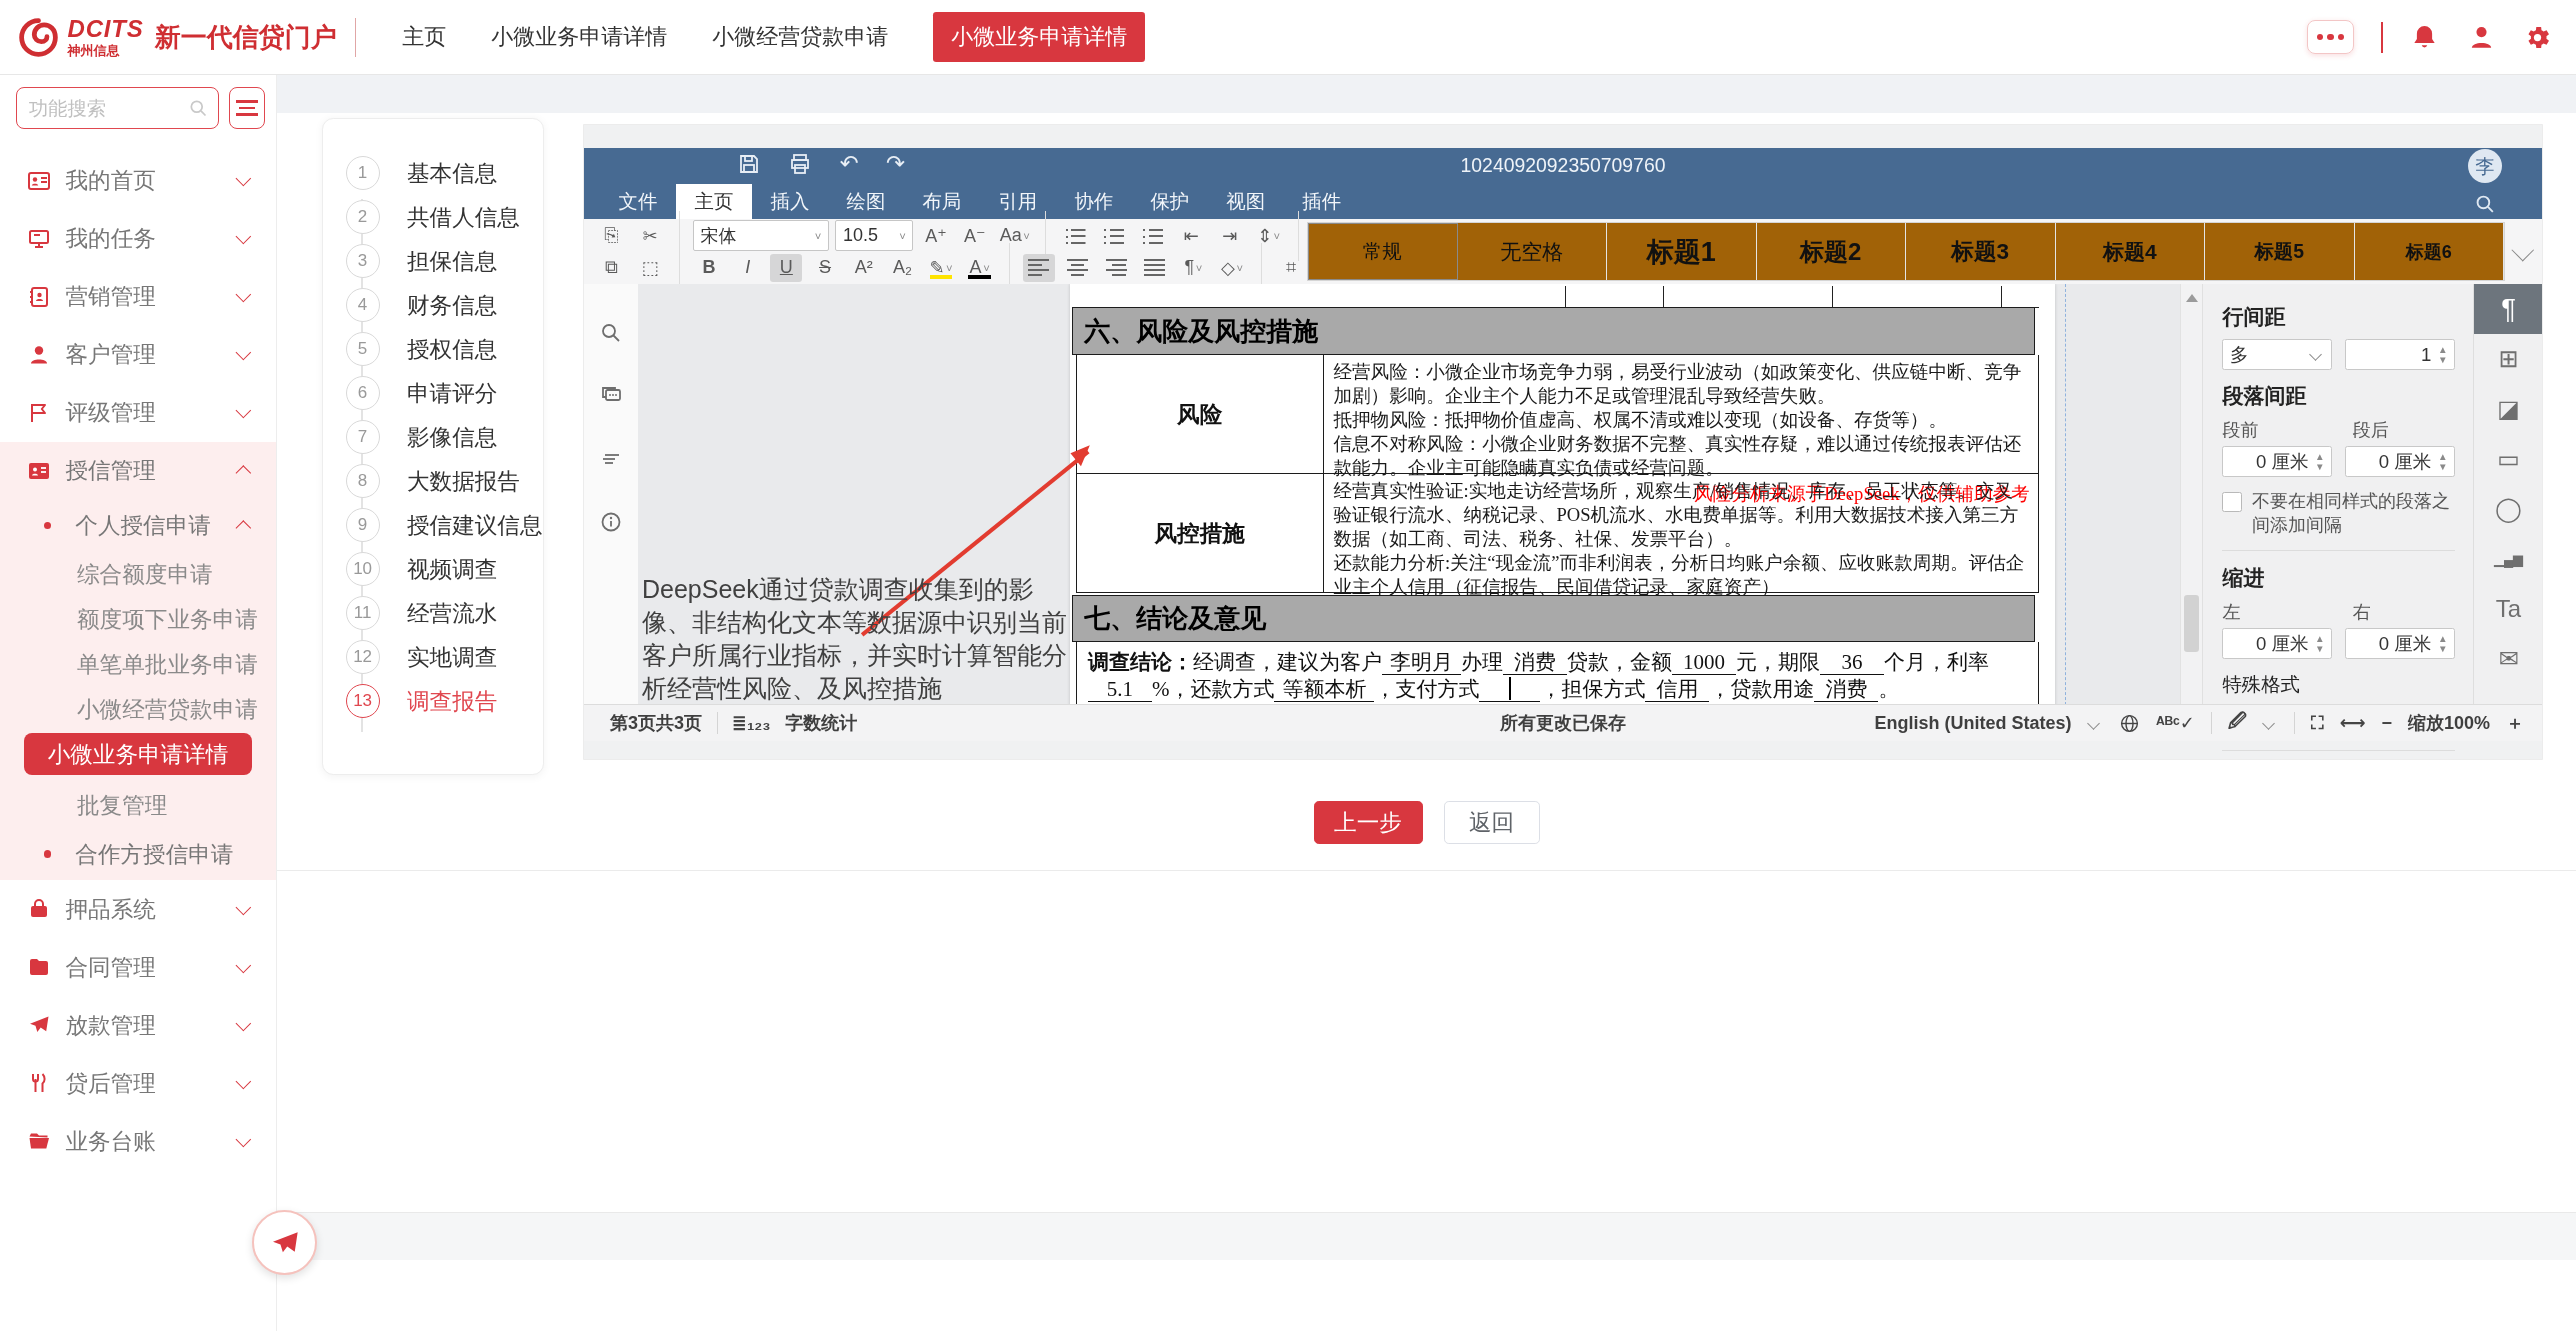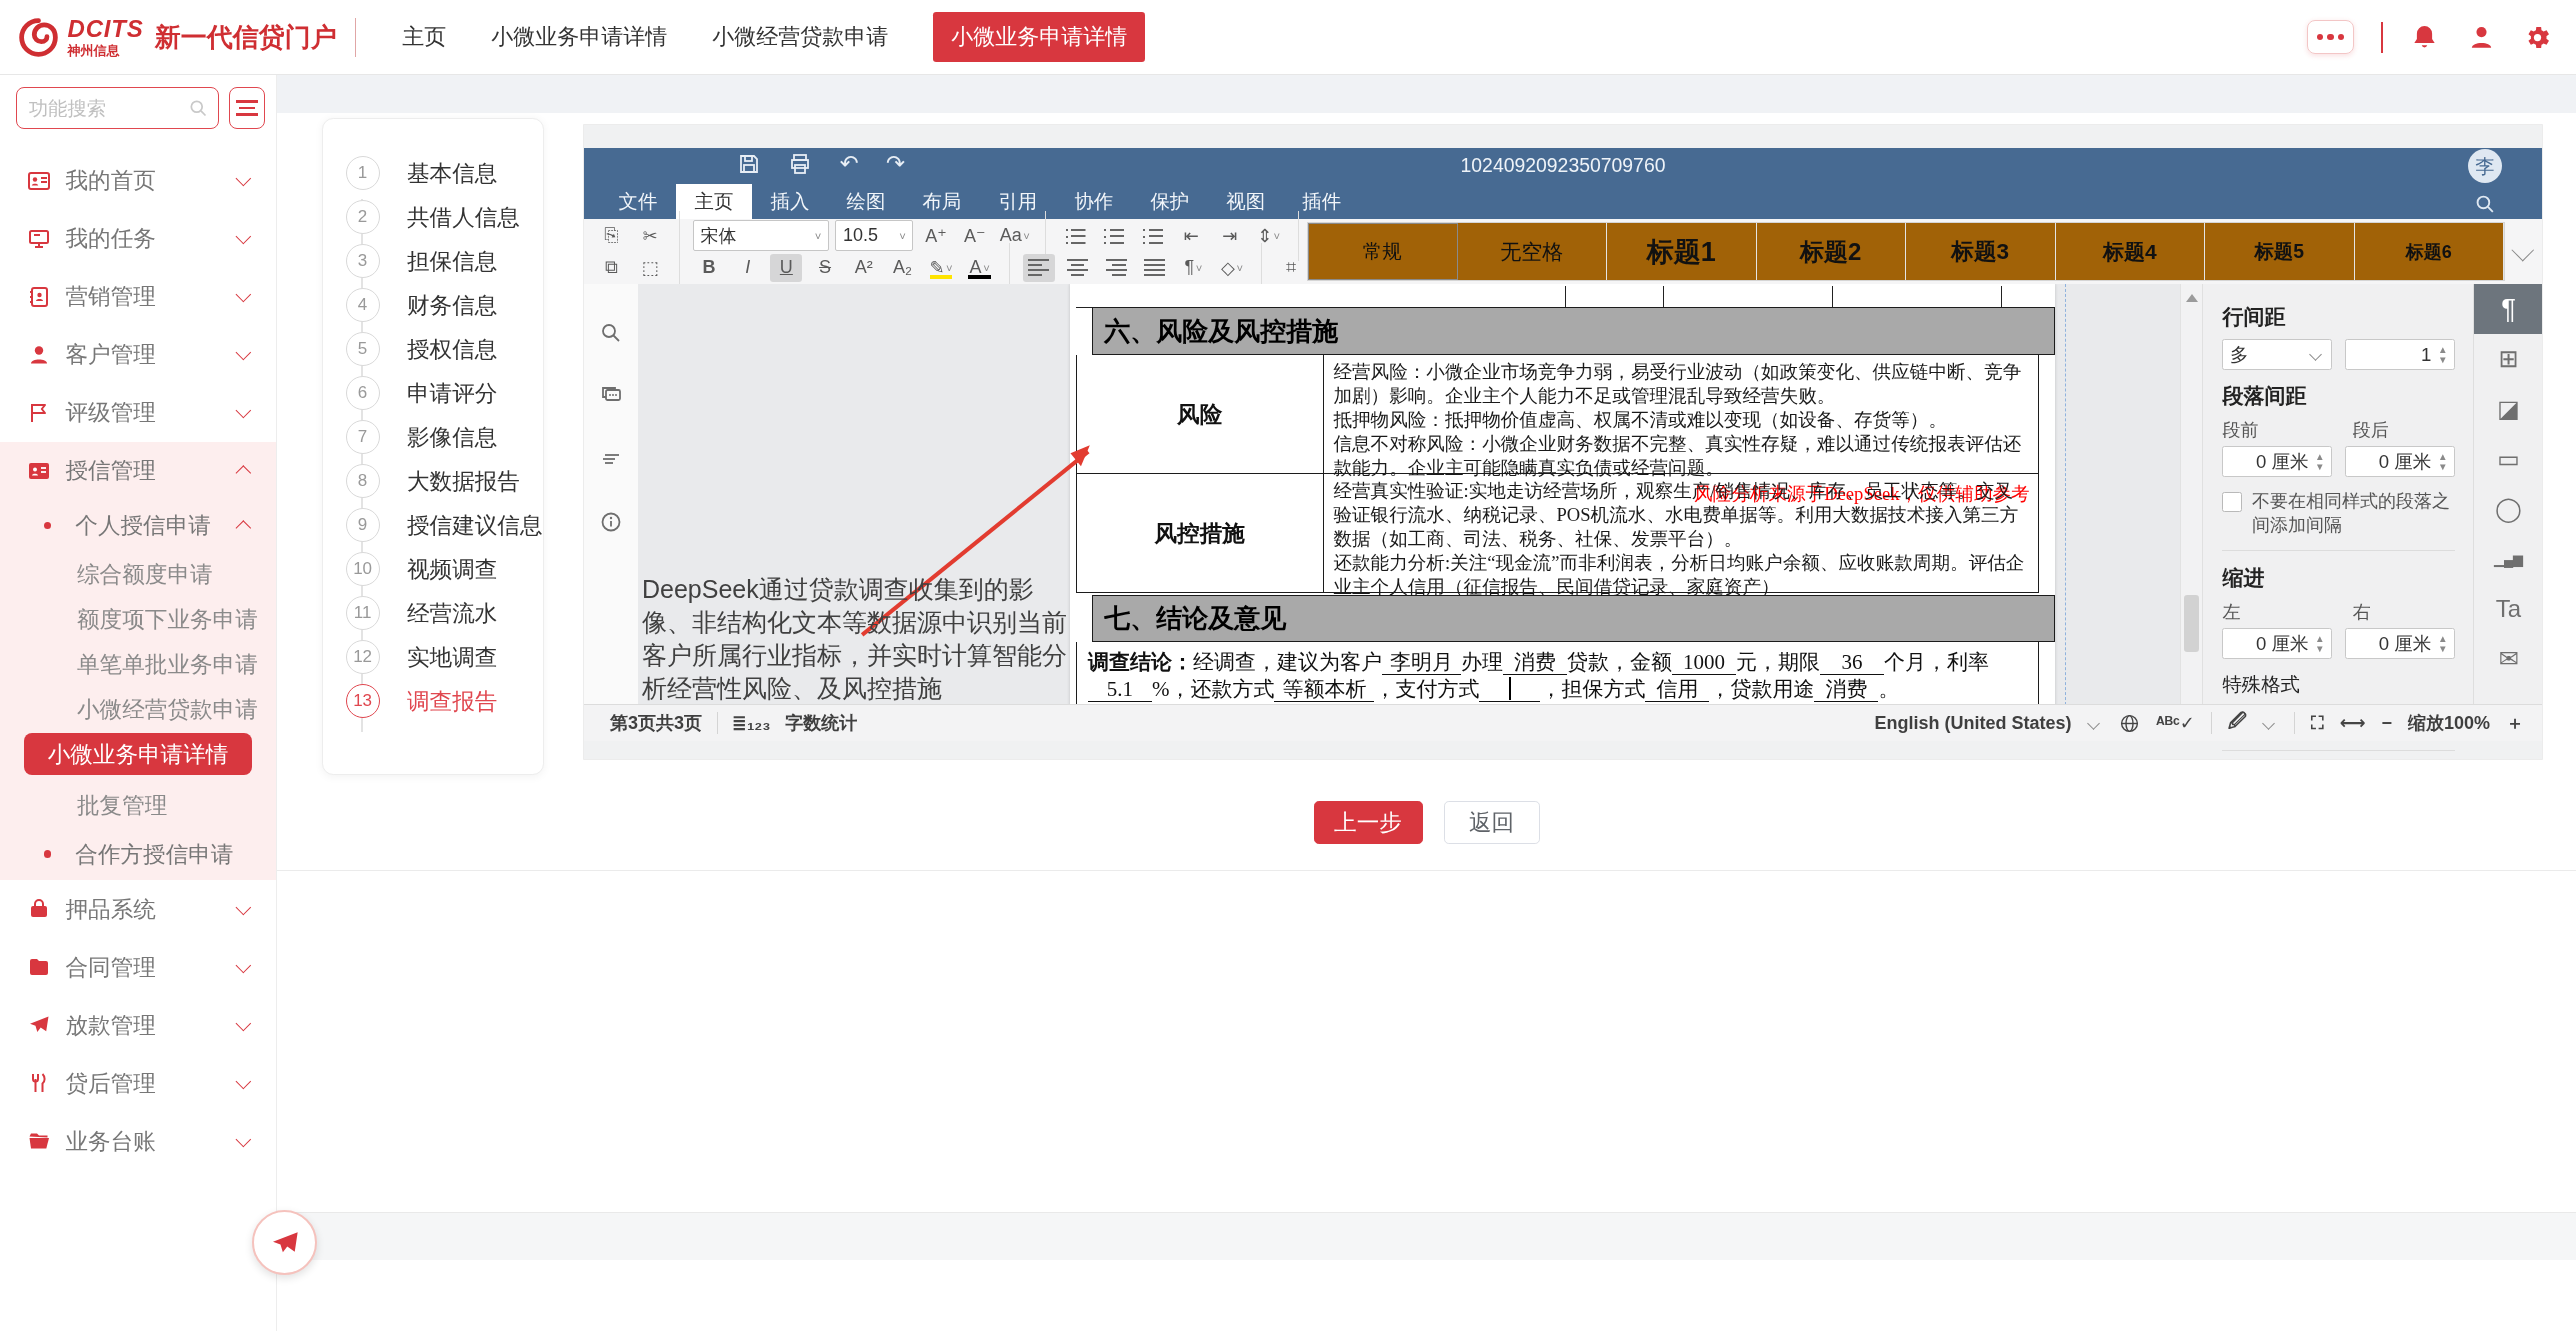--- a/index.html
+++ b/index.html
@@ -107,21 +107,21 @@
   
   .work{position:absolute;left:0;top:159px;right:0;bottom:36px;}
   .lstrip{position:absolute;left:0;top:0;bottom:0;width:54px;background:#fafafa;border-right:0.8px solid #e6e6e6;display:flex;flex-direction:column;align-items:center;padding-top:37px;gap:39px;}
   .lstrip .li{width:24px;height:24px;color:#6e6e6e;}
   .lstrip .li svg{width:100%;height:100%;}
   .canvas{position:absolute;left:54px;top:0;width:1542px;bottom:0;background:#e9eaec;overflow:hidden;}
   .page{position:absolute;left:432px;top:0;width:985px;height:426px;background:#fff;box-shadow:0 0 3.2px rgba(0,0,0,.18);font-family:"Liberation Serif","DejaVu Serif",serif;color:#111;}
   .page-margin{position:absolute;left:1427px;top:0;height:426px;border-left:1.6px dashed #8fb2dd;}
   .stub-row{position:absolute;left:5.7px;top:2.4px;width:963px;height:21px;border-bottom:1.6px solid #222;display:flex;}
   .stub-row i{display:block;border-right:1.6px solid #222;}
-  .sec-hdr{position:absolute;left:22px;width:963px;background:#a9a9a9;border:1.6px solid #1c1c1c;box-sizing:border-box;display:flex;align-items:center;padding-left:11.3px;font-weight:bold;font-size:26px;color:#000;}
+  .sec-hdr{position:absolute;left:2px;width:963px;background:#a9a9a9;border:1.6px solid #1c1c1c;box-sizing:border-box;display:flex;align-items:center;padding-left:11.3px;font-weight:bold;font-size:26px;color:#000;}
   .rtable{position:absolute;left:5.7px;width:963px;box-sizing:border-box;border-left:1.6px solid #1c1c1c;border-right:1.6px solid #1c1c1c;}
   .rrow{display:flex;border-bottom:1.6px solid #1c1c1c;box-sizing:border-box;}
   .rlabel{flex:0 0 247px;border-right:1.6px solid #1c1c1c;display:flex;align-items:center;justify-content:center;font-weight:bold;font-size:22.6px;box-sizing:border-box;}
   .rbody{flex:1;padding:4.8px 8px 1.6px 9.7px;position:relative;box-sizing:border-box;}
   .docline{font-size:18.6px;line-height:24px;color:#1a1a1a;}
   .rednote{color:#f00;font-size:18.6px;text-align:right;margin-top:1.6px;}
   .conclusion{position:absolute;left:5.7px;width:963px;box-sizing:border-box;border-left:1.6px solid #1c1c1c;border-right:1.6px solid #1c1c1c;border-bottom:1.6px solid #1c1c1c;padding:6.5px 11.3px 3.2px 11.3px;font-size:21px;line-height:27px;color:#111;overflow:hidden;}
   .conclusion b{font-weight:bold;}
   .useg{border-bottom:1.6px solid #111;display:inline-block;text-align:center;padding:0 8px;min-width:48px;line-height:23.4px;}
   .caret-cursor{display:inline-block;width:1.6px;height:22.6px;background:#000;vertical-align:-4px;}
@@ -762,20 +762,21 @@
           </div>
       </div>
 
       <div class="statusbar">
         <div class="sb-left">
           <span>第3页共3页</span>
           <span class="sb-div"></span>
           <span class="sb-ic">≣₁₂₃</span>
           <span>字数统计</span>
         </div>
+        <div class="sb-center">所有更改已保存</div>
         <div class="sb-right">
           <span>English (United States)</span>
           <span class="sw-caret"></span>
           <svg class="sb-globe" viewBox="0 0 24 24">
               <circle cx="12" cy="12" r="9" fill="none" stroke="currentColor" stroke-width="1.6"></circle>
               <ellipse cx="12" cy="12" rx="4" ry="9" fill="none" stroke="currentColor" stroke-width="1.6"></ellipse>
               <line x1="3" y1="12" x2="21" y2="12" stroke="currentColor" stroke-width="1.6"></line>
             </svg>
           <span class="sb-ic">ᴬᴮᶜ✓</span>
           <span class="sb-div"></span>

